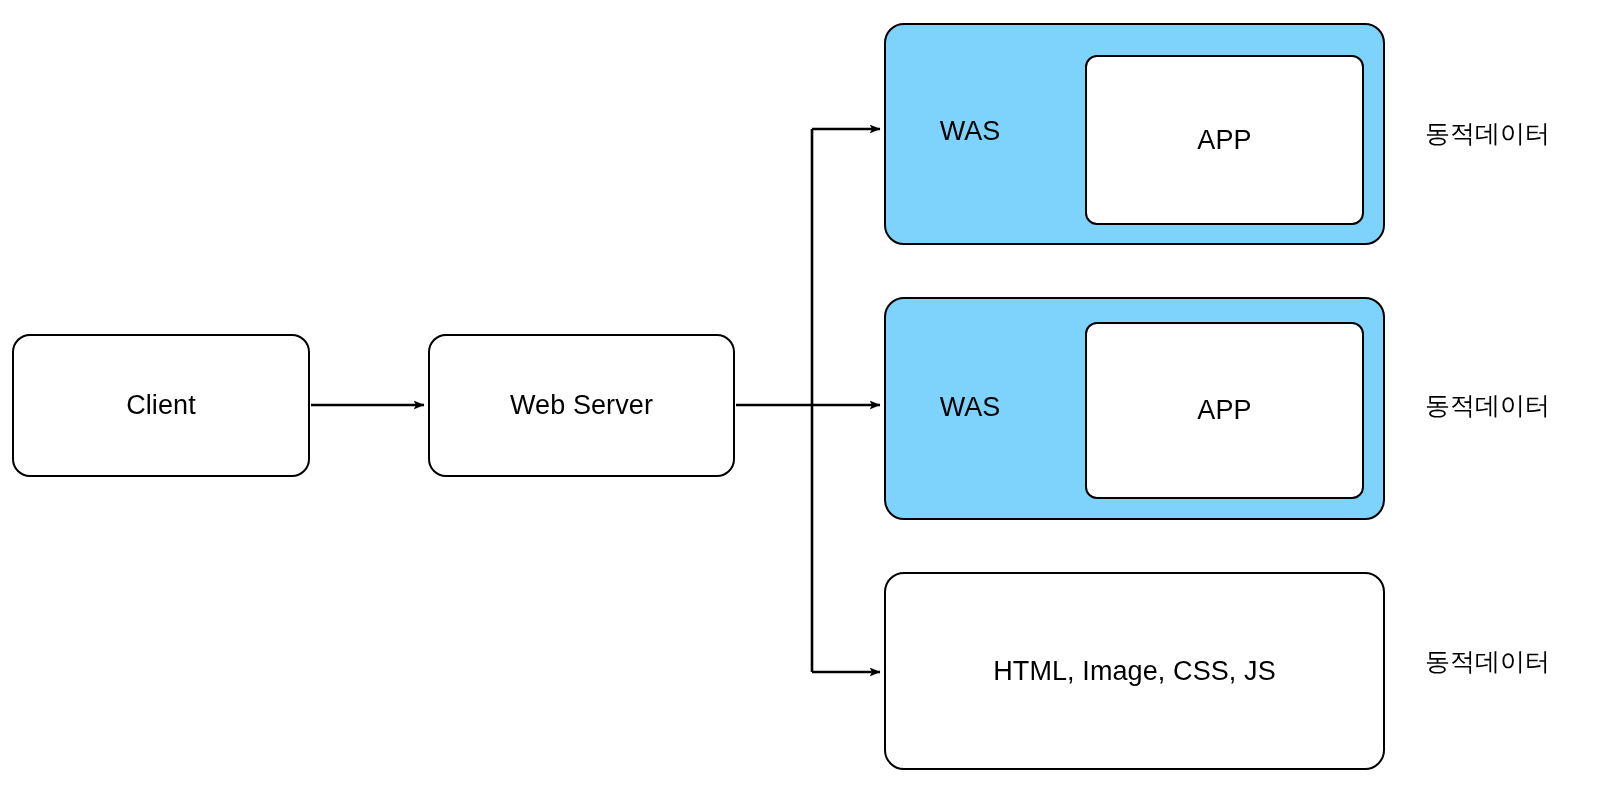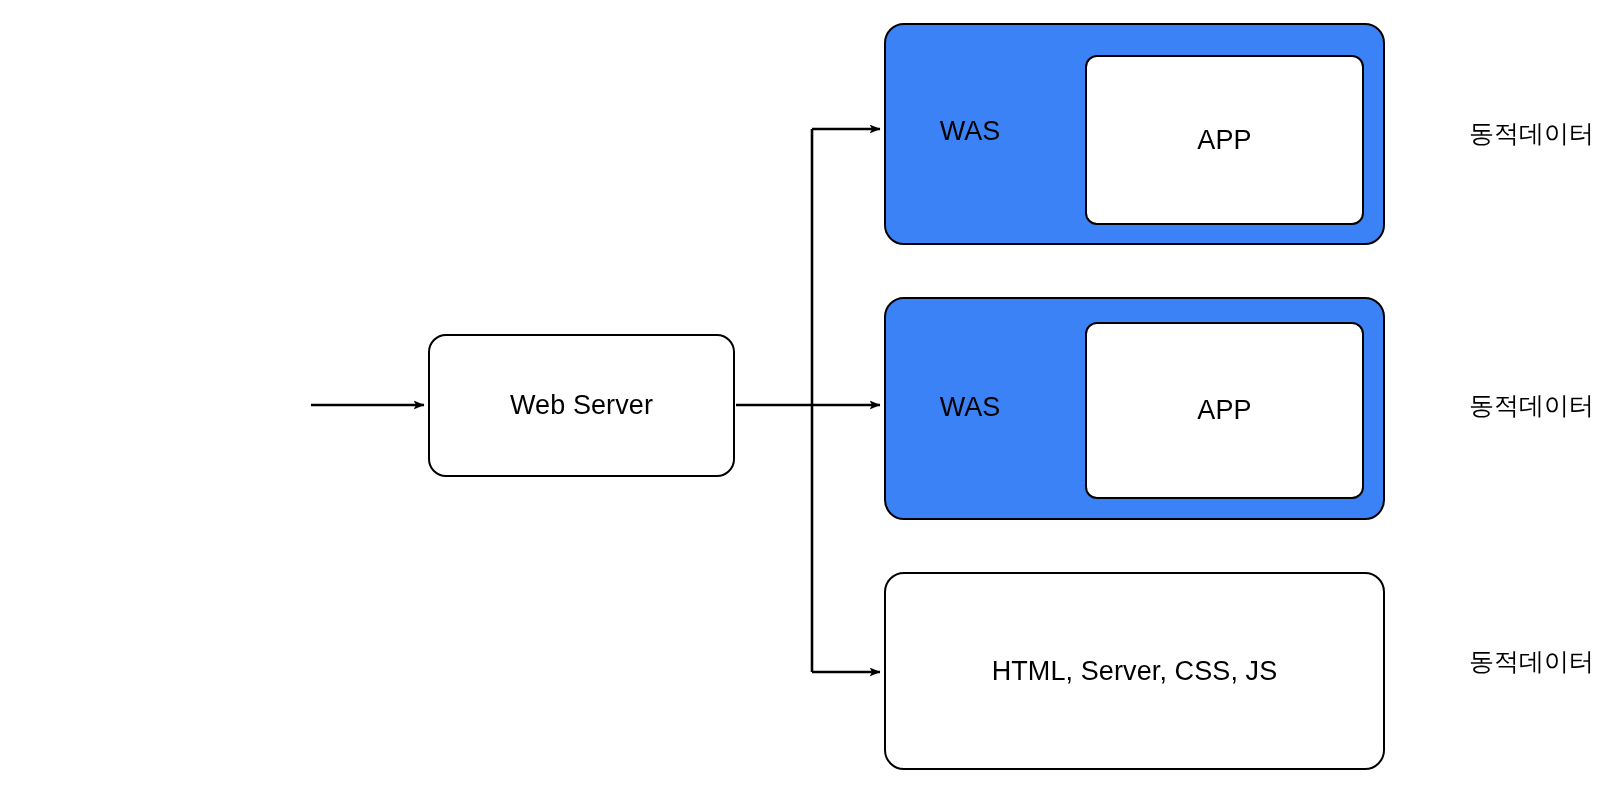--- a/index.html
+++ b/index.html
@@ -39,21 +39,21 @@
     font-size: 27px;
     line-height: 1;
     color: #000000;
     letter-spacing: 0.1px;
     white-space: nowrap;
     user-select: none;
   }
   .was-host {
     position: absolute;
     box-sizing: border-box;
-    background: #3b82f6;
+    background: #7dd3fc;
     border: 2.4px solid #000000;
     border-radius: 20px;
     text-align: center;
   }
   .was-title {
     position: absolute;
     font-size: 27px;
     color: #000000;
     white-space: nowrap;
     transform: translate(-50%, -50%);
@@ -69,21 +69,20 @@
     align-items: center;
     justify-content: center;
   }
   .side-label {
     position: absolute;
     font-size: 25px;
     color: #000000;
     white-space: nowrap;
     transform: translateY(-50%);
     user-select: none;
-    margin-left: 44px;
   }
 </style>
 </head>
 <body>
 
 <div id="canvas">
 
   <svg id="diagram-svg" viewBox="0 0 1598 796" xmlns="http://www.w3.org/2000/svg">
     <defs>
       <marker id="arrowhead" markerWidth="11" markerHeight="9" refX="10.5" refY="4.5" orient="auto" markerUnits="userSpaceOnUse">
@@ -106,41 +105,44 @@
 
     <g>
       <path d="M 812 405 L 880 405" stroke="#000000" stroke-width="2.6" fill="none" marker-end="url(#arrowhead)"></path>
     </g>
 
     <g>
       <path d="M 812 672 L 880 672" stroke="#000000" stroke-width="2.6" fill="none" marker-end="url(#arrowhead)"></path>
     </g>
   </svg>
 
+  <div class="node-box" style="left:12px; top:334px; width:298px; height:143px;">
+    <span class="node-label">Client</span>
+  </div>
 
   <div class="node-box" style="left:428px; top:334px; width:307px; height:143px;">
     <span class="node-label">Web Server</span>
   </div>
 
   <div class="was-host" style="left:884px; top:23px; width:501px; height:222px;">
     <span class="was-title" style="left:84px; top:106px;">WAS</span>
     <div class="app-inner" style="left:199px; top:30px; width:279px; height:170px;">
       <span class="node-label">APP</span>
     </div>
   </div>
 
   <div class="was-host" style="left:884px; top:297px; width:501px; height:223px;">
     <span class="was-title" style="left:84px; top:108px;">WAS</span>
     <div class="app-inner" style="left:199px; top:23px; width:279px; height:177px;">
       <span class="node-label">APP</span>
     </div>
   </div>
 
   <div class="node-box" style="left:884px; top:572px; width:501px; height:198px; border-radius:20px;">
-    <span class="node-label">HTML, Server, CSS, JS</span>
+    <span class="node-label">HTML, Image, CSS, JS</span>
   </div>
 
   <div class="side-label" style="left:1425px; top:133px;">동적데이터</div>
 
   <div class="side-label" style="left:1425px; top:405px;">동적데이터</div>
 
   <div class="side-label" style="left:1425px; top:661px;">동적데이터</div>
 
 </div>
 

